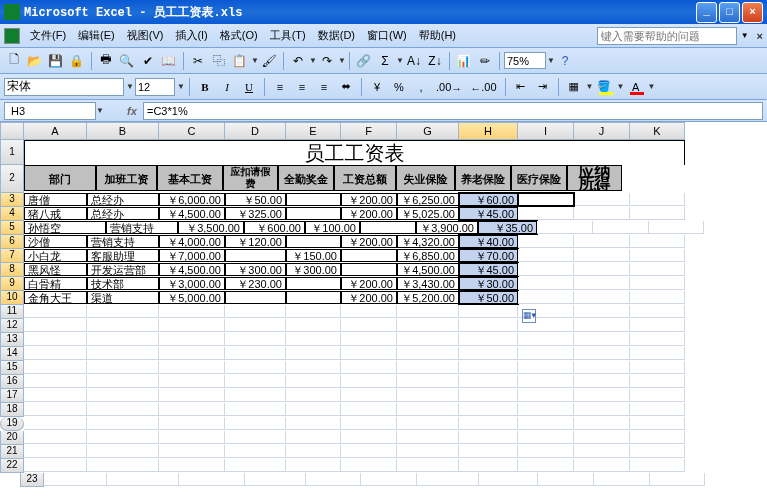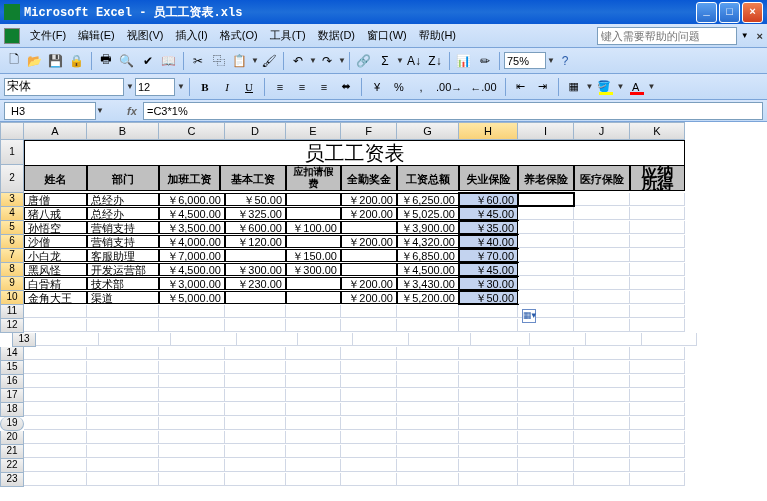--- a/index.html
+++ b/index.html
@@ -175,21 +175,20 @@
         <div class="colhead" style="width: 55px;">K</div>
       </div>
   </div>
   <div class="gridbody" id="gridbody">
       <div class="row" style="height: 25px;">
         <div class="rowlabel" style="height: 25px; line-height: 23px;">1</div>
         <div class="cell titlecell" style="width: 661px; height: 25px; line-height: 25px;">员工工资表</div>
       </div>
       <div class="row" style="height: 28px;">
         <div class="rowlabel" style="height: 28px; line-height: 26px;">2</div>
-        <div class="cell hdrcell" style="width: 63px; height: 26px; line-height: 26px;">姓名</div>
         <div class="cell hdrcell" style="width: 72px; height: 26px; line-height: 26px;">部门</div>
         <div class="cell hdrcell" style="width: 61px; height: 26px; line-height: 26px;">加班工资</div>
         <div class="cell hdrcell" style="width: 66px; height: 26px; line-height: 26px;">基本工资</div>
         <div class="cell hdrcell twoline" style="width: 55px; height: 26px; line-height: 12px; font-size: 10px;">应扣请假费</div>
         <div class="cell hdrcell" style="width: 56px; height: 26px; line-height: 26px;">全勤奖金</div>
         <div class="cell hdrcell" style="width: 62px; height: 26px; line-height: 26px;">工资总额</div>
         <div class="cell hdrcell" style="width: 59px; height: 26px; line-height: 26px;">失业保险</div>
         <div class="cell hdrcell" style="width: 56px; height: 26px; line-height: 26px;">养老保险</div>
         <div class="cell hdrcell" style="width: 56px; height: 26px; line-height: 26px;">医疗保险</div>
         <div class="cell hdrcell twoline" style="width: 55px; height: 26px; line-height: 12px; font-size: 16px;">应纳所得税</div>
@@ -217,21 +216,21 @@
         <div class="cell datacell" style="width: 55px; height: 13px;"></div>
         <div class="cell datacell" style="width: 56px; height: 13px;">￥200.00</div>
         <div class="cell datacell" style="width: 62px; height: 13px;">￥5,025.00</div>
         <div class="cell datacell selrange" style="width: 59px; height: 13px; outline: rgb(0, 0, 0) solid 2px; outline-offset: -1px;">￥45.00</div>
         <div class="cell" style="width: 56px; height: 13px;"></div>
         <div class="cell" style="width: 56px; height: 13px;"></div>
         <div class="cell" style="width: 55px; height: 13px;"></div>
       </div>
       <div class="row" style="height: 14px;">
         <div class="rowlabel sel" style="height: 14px; line-height: 12px;">5</div>
-        <div class="cell datacell left" style="width: 63px; height: 13px;">孙悟空</div>
+        <div class="cell datacell left" style="width: 82px; height: 13px;">孙悟空</div>
         <div class="cell datacell left" style="width: 72px; height: 13px;">营销支持</div>
         <div class="cell datacell" style="width: 66px; height: 13px;">￥3,500.00</div>
         <div class="cell datacell" style="width: 61px; height: 13px;">￥600.00</div>
         <div class="cell datacell" style="width: 55px; height: 13px;">￥100.00</div>
         <div class="cell datacell" style="width: 56px; height: 13px;"></div>
         <div class="cell datacell" style="width: 62px; height: 13px;">￥3,900.00</div>
         <div class="cell datacell selrange" style="width: 59px; height: 13px; outline: rgb(0, 0, 0) solid 2px; outline-offset: -1px;">￥35.00</div>
         <div class="cell" style="width: 56px; height: 13px;"></div>
         <div class="cell" style="width: 56px; height: 13px;"></div>
         <div class="cell" style="width: 55px; height: 13px;"></div>
@@ -328,21 +327,21 @@
         <div class="cell " style="width: 61px; height: 13px;"></div>
         <div class="cell " style="width: 55px; height: 13px;"></div>
         <div class="cell " style="width: 56px; height: 13px;"></div>
         <div class="cell " style="width: 62px; height: 13px;"></div>
         <div class="cell " style="width: 59px; height: 13px;"></div>
         <div class="cell " style="width: 56px; height: 13px;"></div>
         <div class="cell " style="width: 56px; height: 13px;"></div>
         <div class="cell " style="width: 55px; height: 13px;"></div>
       </div>
       <div class="row" style="height: 14px;">
-        <div class="rowlabel" style="height: 14px; line-height: 12px; margin-left: 12px;">13</div>
+        <div class="rowlabel" style="height: 14px; line-height: 12px;">13</div>
         <div class="cell " style="width: 63px; height: 13px;"></div>
         <div class="cell " style="width: 72px; height: 13px;"></div>
         <div class="cell " style="width: 66px; height: 13px;"></div>
         <div class="cell " style="width: 61px; height: 13px;"></div>
         <div class="cell " style="width: 55px; height: 13px;"></div>
         <div class="cell " style="width: 56px; height: 13px;"></div>
         <div class="cell " style="width: 62px; height: 13px;"></div>
         <div class="cell " style="width: 59px; height: 13px;"></div>
         <div class="cell " style="width: 56px; height: 13px;"></div>
         <div class="cell " style="width: 56px; height: 13px;"></div>
@@ -467,21 +466,21 @@
         <div class="cell " style="width: 66px; height: 13px;"></div>
         <div class="cell " style="width: 61px; height: 13px;"></div>
         <div class="cell " style="width: 55px; height: 13px;"></div>
         <div class="cell " style="width: 56px; height: 13px;"></div>
         <div class="cell " style="width: 62px; height: 13px;"></div>
         <div class="cell " style="width: 59px; height: 13px;"></div>
         <div class="cell " style="width: 56px; height: 13px;"></div>
         <div class="cell " style="width: 56px; height: 13px;"></div>
         <div class="cell " style="width: 55px; height: 13px;"></div>
       </div>
-      <div class="row" style="height: 14px;">
+      <div class="row" style="height: 14px; padding-left: 20px;">
         <div class="rowlabel" style="height: 14px; line-height: 12px;">23</div>
         <div class="cell " style="width: 63px; height: 13px;"></div>
         <div class="cell " style="width: 72px; height: 13px;"></div>
         <div class="cell " style="width: 66px; height: 13px;"></div>
         <div class="cell " style="width: 61px; height: 13px;"></div>
         <div class="cell " style="width: 55px; height: 13px;"></div>
         <div class="cell " style="width: 56px; height: 13px;"></div>
         <div class="cell " style="width: 62px; height: 13px;"></div>
         <div class="cell " style="width: 59px; height: 13px;"></div>
         <div class="cell " style="width: 56px; height: 13px;"></div>

